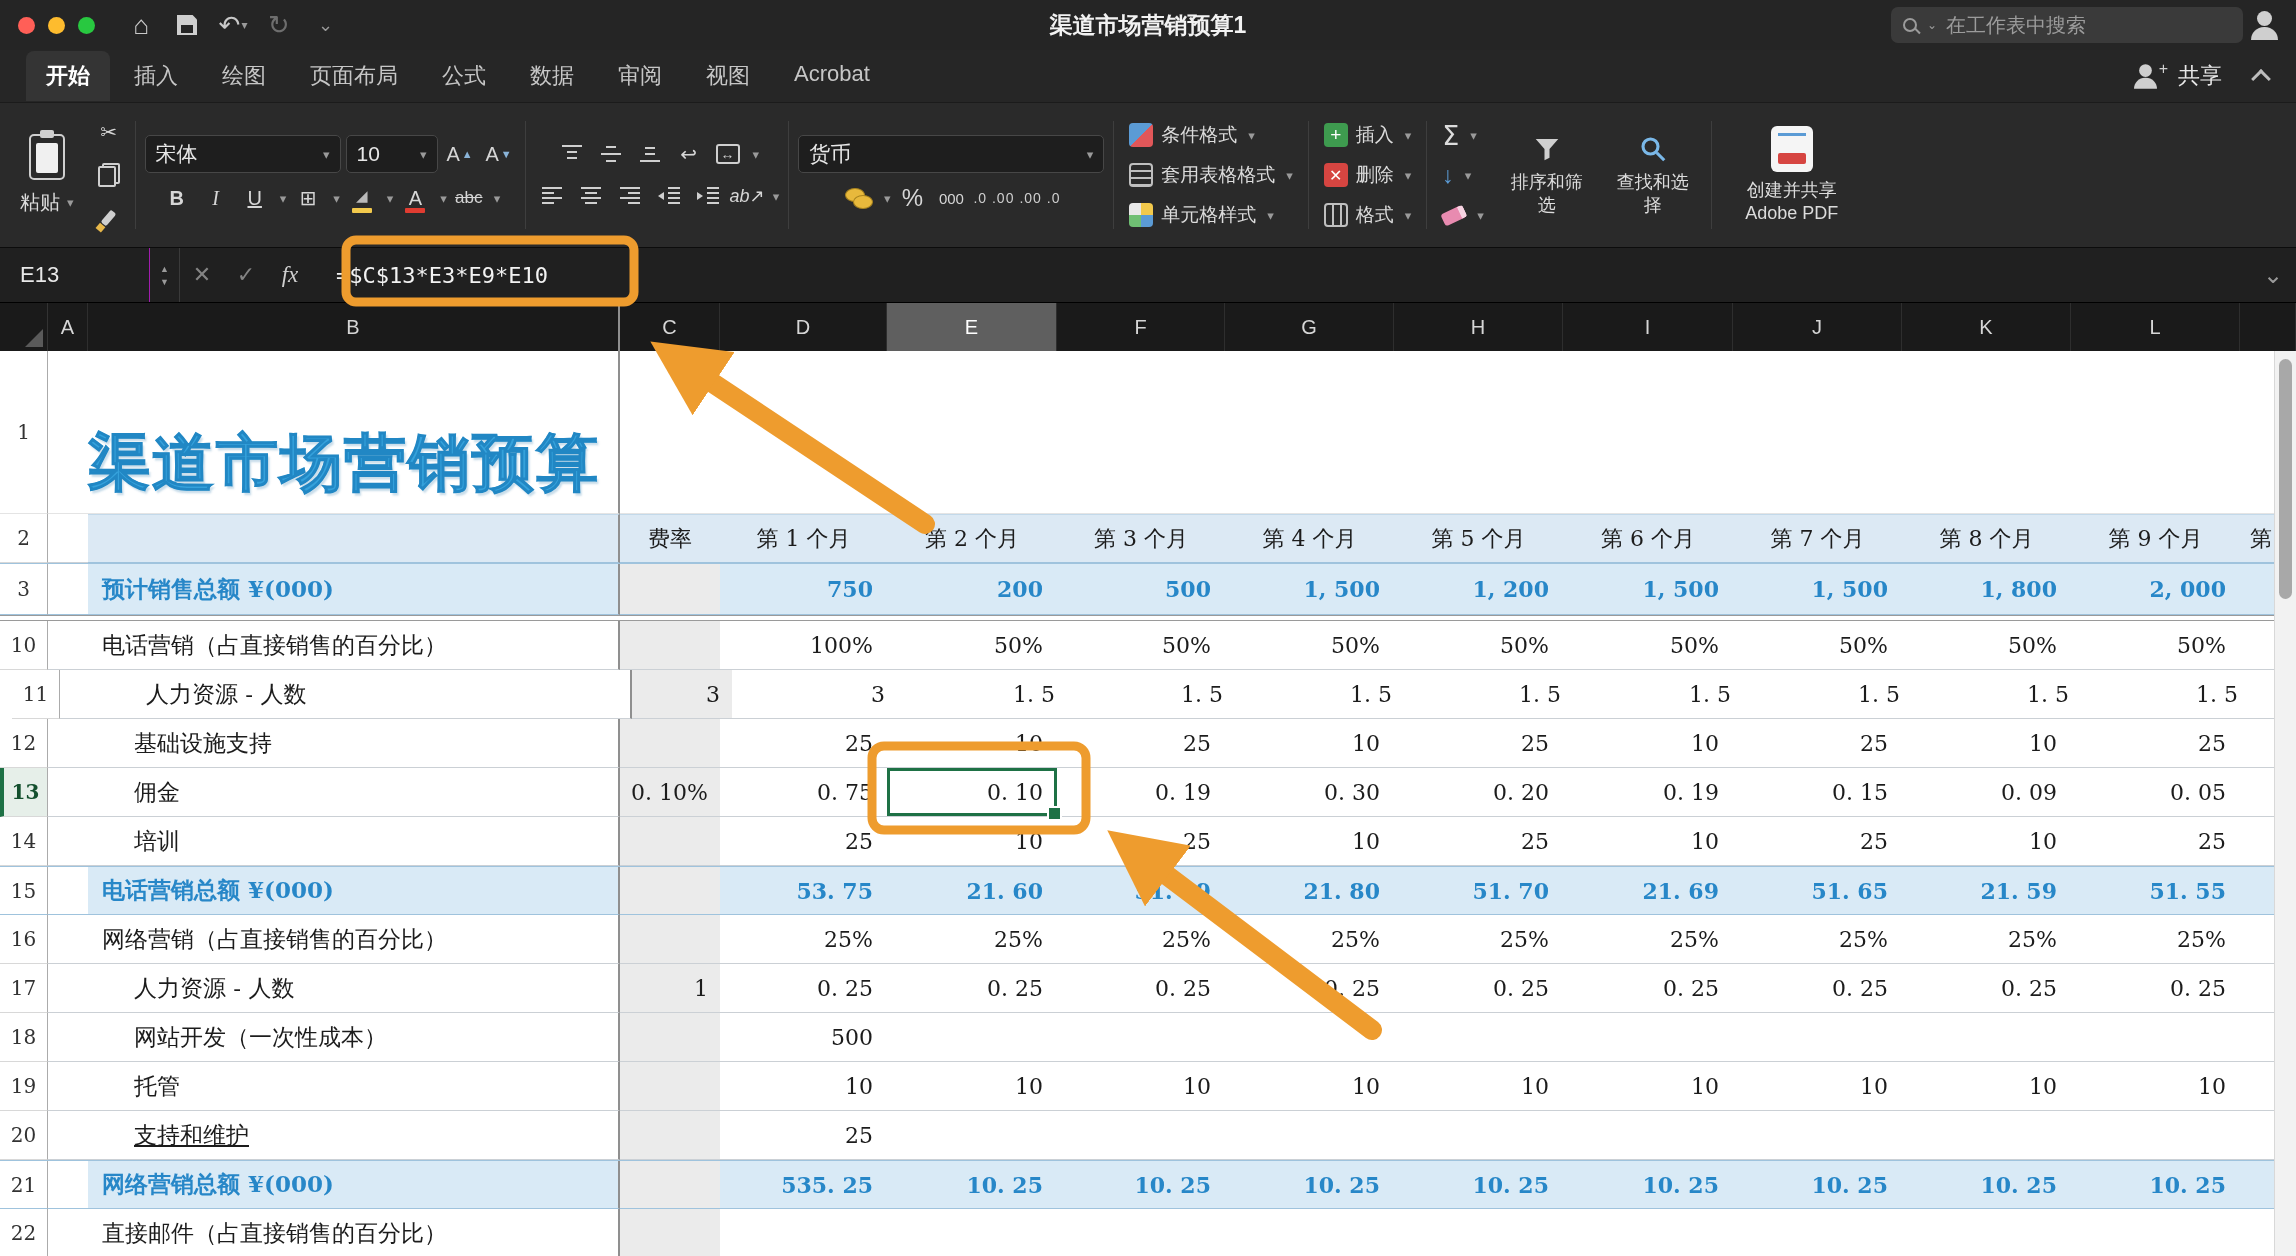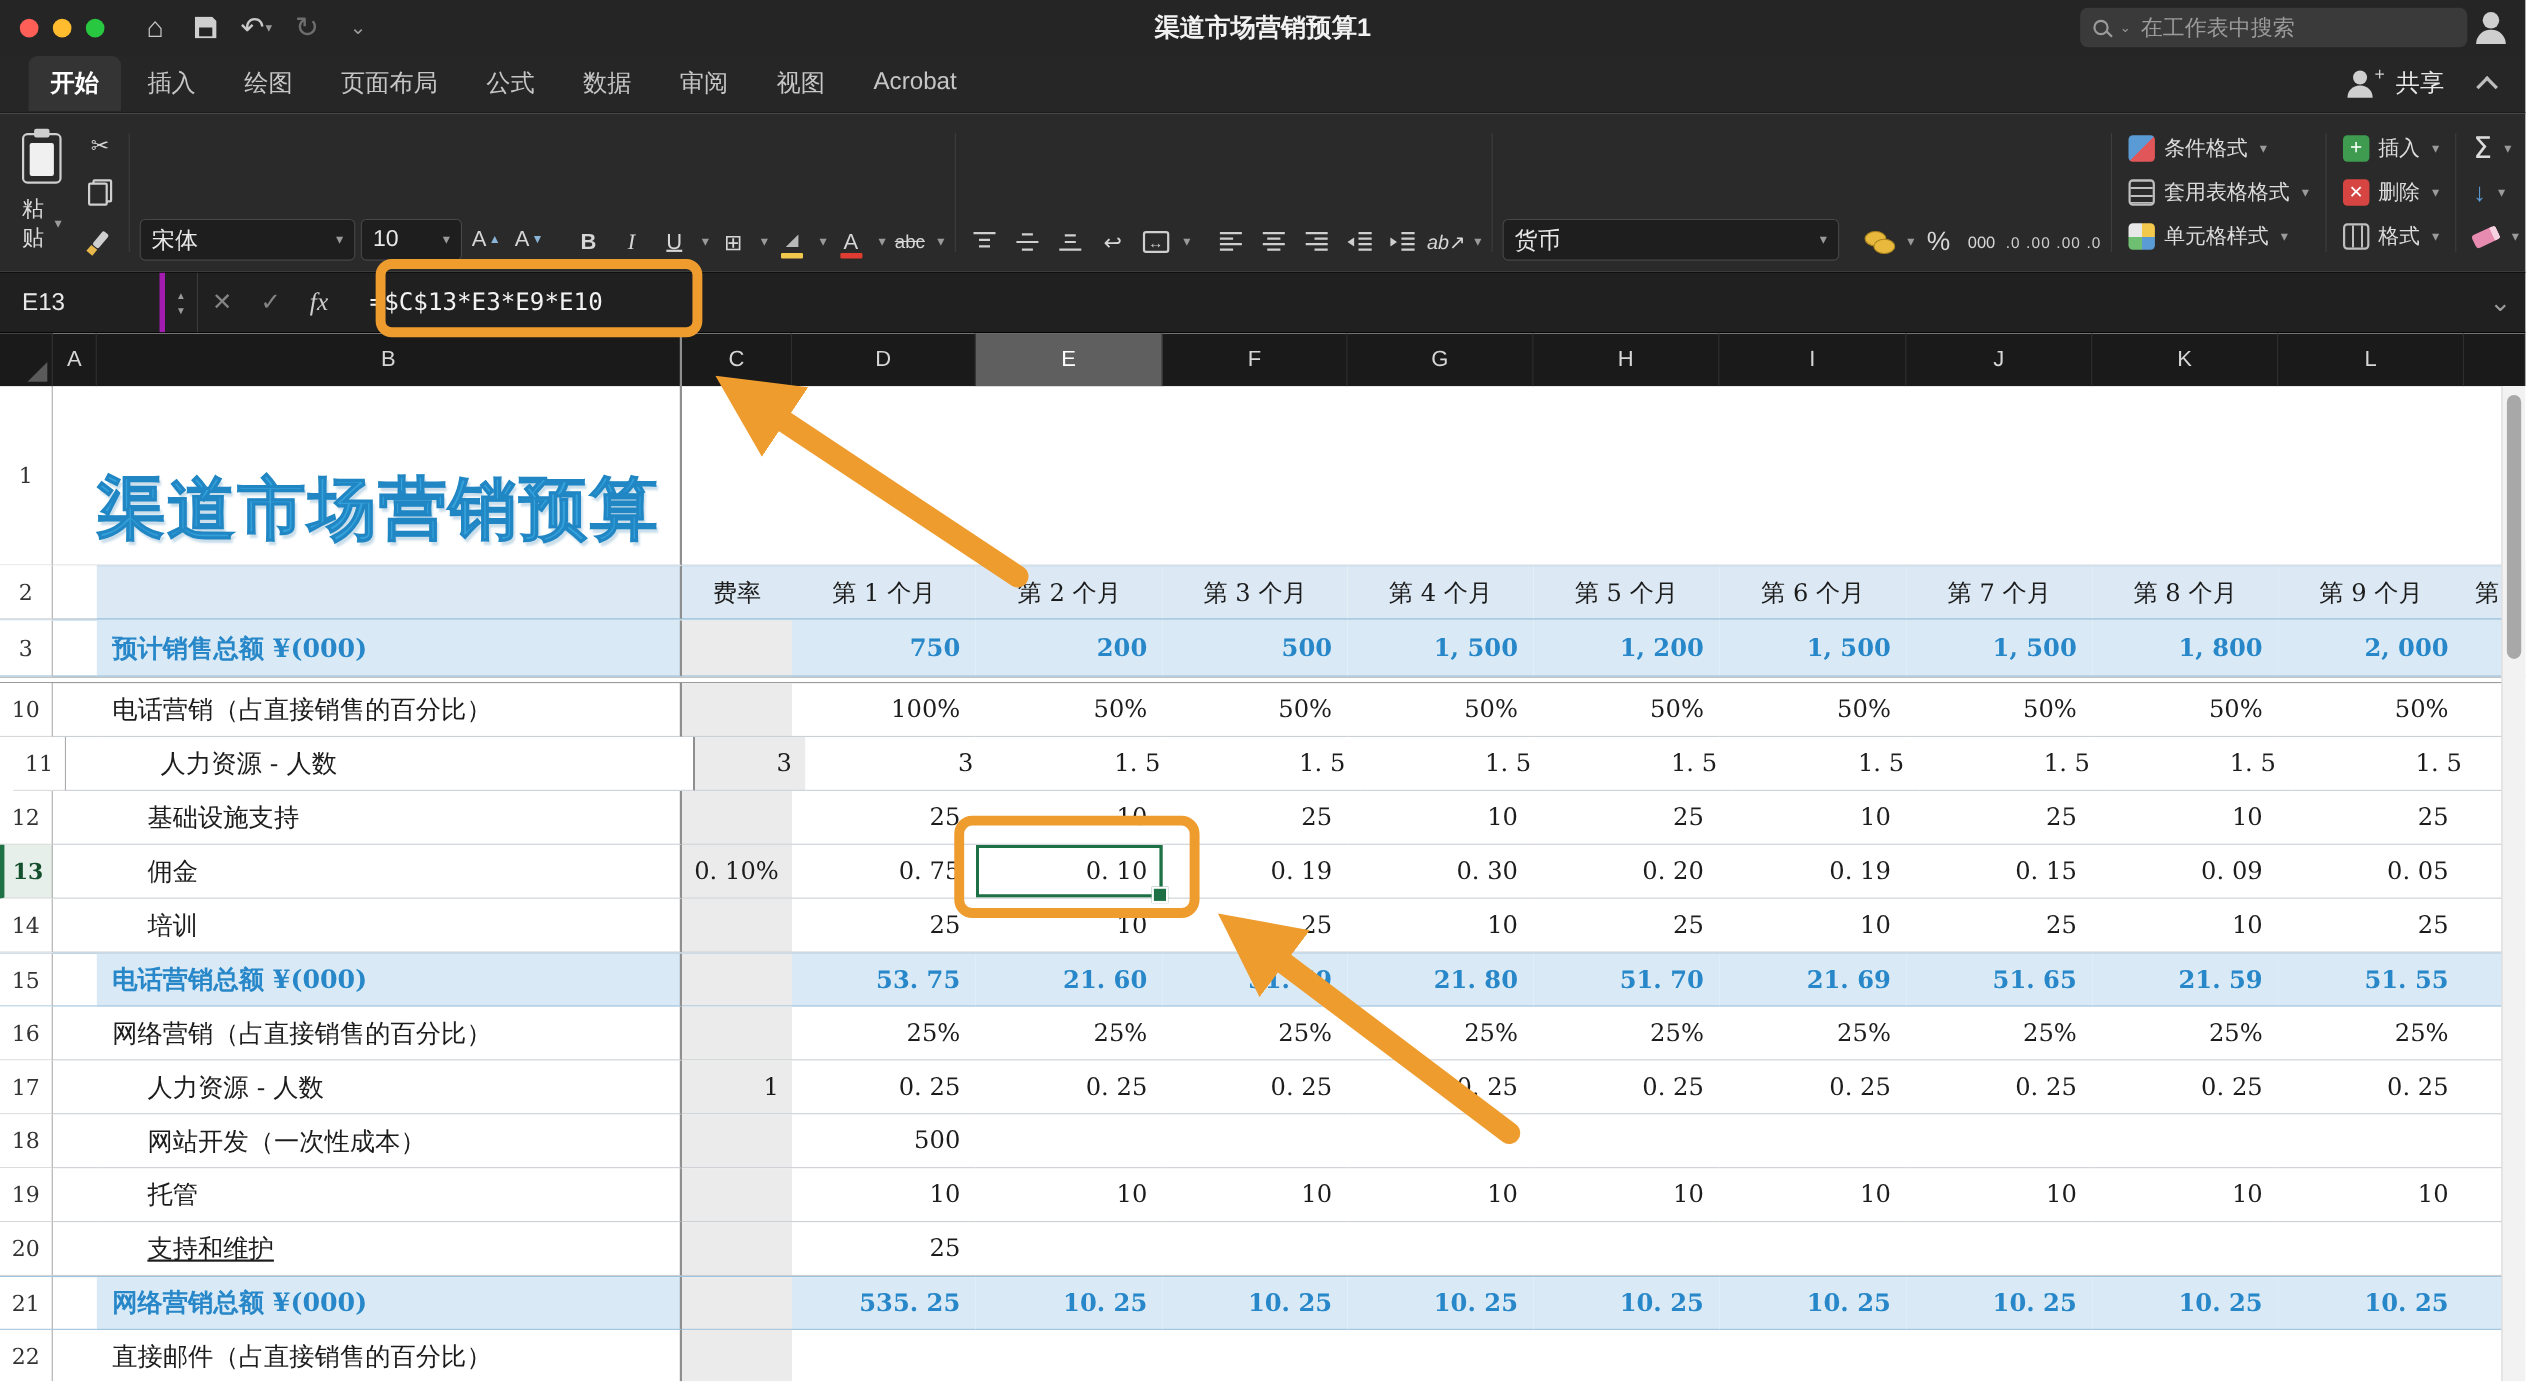--- a/index.html
+++ b/index.html
@@ -35,21 +35,21 @@
   .tabsrow{height:53px;background:#262626;display:flex;align-items:center;padding:0 14px 0 26px;gap:4px;border-bottom:1px solid #1b1b1b}
   .tab{padding:10px 20px;font-size:22px;color:#c6c6c6;border-radius:8px 8px 0 0}
   .tab.active{color:#fff;font-weight:700;background:#343434}
   .share{margin-left:auto;display:flex;align-items:center;gap:10px;color:#e8e8e8;font-size:22px;padding:0 10px}
   .addmark{color:#cfcfcf;font-size:16px;margin-left:-4px;margin-bottom:14px}
   .cup{width:14px;height:14px;border-top:3px solid #bdbdbd;border-left:3px solid #bdbdbd;transform:rotate(45deg);margin:6px 14px 0 18px}
   
   .ribbon{height:144px;background:#2A2A2A;display:flex;align-items:stretch;padding:10px 10px;gap:8px}
   .sep{width:1px;background:#3E3E3E;margin:8px 1px;flex:0 0 auto}
   .rgroup{display:flex;gap:8px;align-items:center}
-  .rgroup.col{flex-direction:row;justify-content:center;gap:20px;align-items:flex-end}
+  .rgroup.col{flex-direction:column;justify-content:center;gap:8px;align-items:center}
   .rgroup.stack{flex-direction:column;align-items:stretch;gap:4px;justify-content:center}
   .rrow{display:flex;align-items:center;gap:5px}
   .bigv{display:flex;flex-direction:column;align-items:center;justify-content:center;gap:9px;padding:0 10px;color:#dcdcdc;font-size:20px}
   .biglbl{display:flex;align-items:center;gap:4px}
   .vcol{display:flex;flex-direction:column;gap:9px;justify-content:center}
   .icsm{min-width:34px;height:34px;display:flex;align-items:center;justify-content:center;color:#d6d6d6;font-size:20px;border-radius:5px;position:relative}
   .combo{background:#1E1E1E;border:1px solid #474747;border-radius:5px;height:38px;display:flex;align-items:center;justify-content:space-between;padding:0 10px;font-size:21px;color:#e8e8e8}
   .chv{color:#9a9a9a;font-size:13px;margin-left:3px}
   .tiny{font-size:11px;margin-left:2px;color:#8ab4d8}
   .ic-clip{width:36px;height:46px;border:2px solid #cfcfcf;border-radius:5px;position:relative;background:#2A2A2A}
@@ -91,21 +91,21 @@
   .ic-eraser{width:24px;height:13px;background:#E88BB0;border-radius:3px;transform:rotate(-25deg);display:inline-block;border-right:6px solid #F7D3E2}
   .tallbtn{display:flex;flex-direction:column;align-items:center;justify-content:center;gap:7px;color:#dcdcdc;font-size:18px;padding:0 6px;text-align:center}
   .tlbl{width:86px;line-height:1.25}
   .tlbl.w2{width:130px}
   .svgic2{width:30px;height:30px}
   .ic-pdf{width:42px;height:46px;background:#f5f5f5;border-radius:6px;position:relative;display:inline-block}
   .ic-pdf::after{content:"";position:absolute;left:7px;bottom:8px;width:28px;height:11px;background:#D64541;border-radius:2px}
   .ic-pdf::before{content:"";position:absolute;left:7px;top:7px;width:28px;height:3px;background:#5B9BD5}
   
   .fbar{height:56px;background:#202020;border-top:1px solid #0c0c0c;border-bottom:1px solid #000;display:flex;align-items:stretch;color:#e8e8e8}
-  .namebox{width:150px;display:flex;align-items:center;padding-left:20px;font-size:22px;border-right:5px solid #a21caf}
+  .namebox{width:150px;display:flex;align-items:center;padding-left:20px;font-size:22px;border-right:1px solid #a21caf}
   .spin{width:30px;display:flex;flex-direction:column;align-items:center;justify-content:center;font-size:9px;color:#9a9a9a;border-right:1px solid #3a3a3a;gap:3px}
   .fico{width:44px;display:flex;align-items:center;justify-content:center;color:#848484;font-size:22px}
   .fico.fx i{font-family:"Liberation Serif",serif;font-size:23px;color:#cfcfcf}
   .ftext{flex:1;display:flex;align-items:center;padding-left:24px;font-family:"DejaVu Sans Mono","Liberation Mono",monospace;font-size:22px;color:#f2f2f2}
   .fchv{width:46px;display:flex;align-items:center;justify-content:center;color:#9a9a9a;font-size:24px}
   
   .sheetwrap{position:relative;width:2296px;height:953px;background:#fff;overflow:hidden;font-family:"DejaVu Serif","Liberation Serif",serif}
   .colheaders{display:flex;height:48px;background:#1A1A1A}
   .corner{position:relative;background:#1A1A1A;border-right:1px solid #333;flex:0 0 auto}
   .corner::after{content:"";position:absolute;right:4px;bottom:4px;border-left:18px solid transparent;border-bottom:18px solid #5a5a5a}

